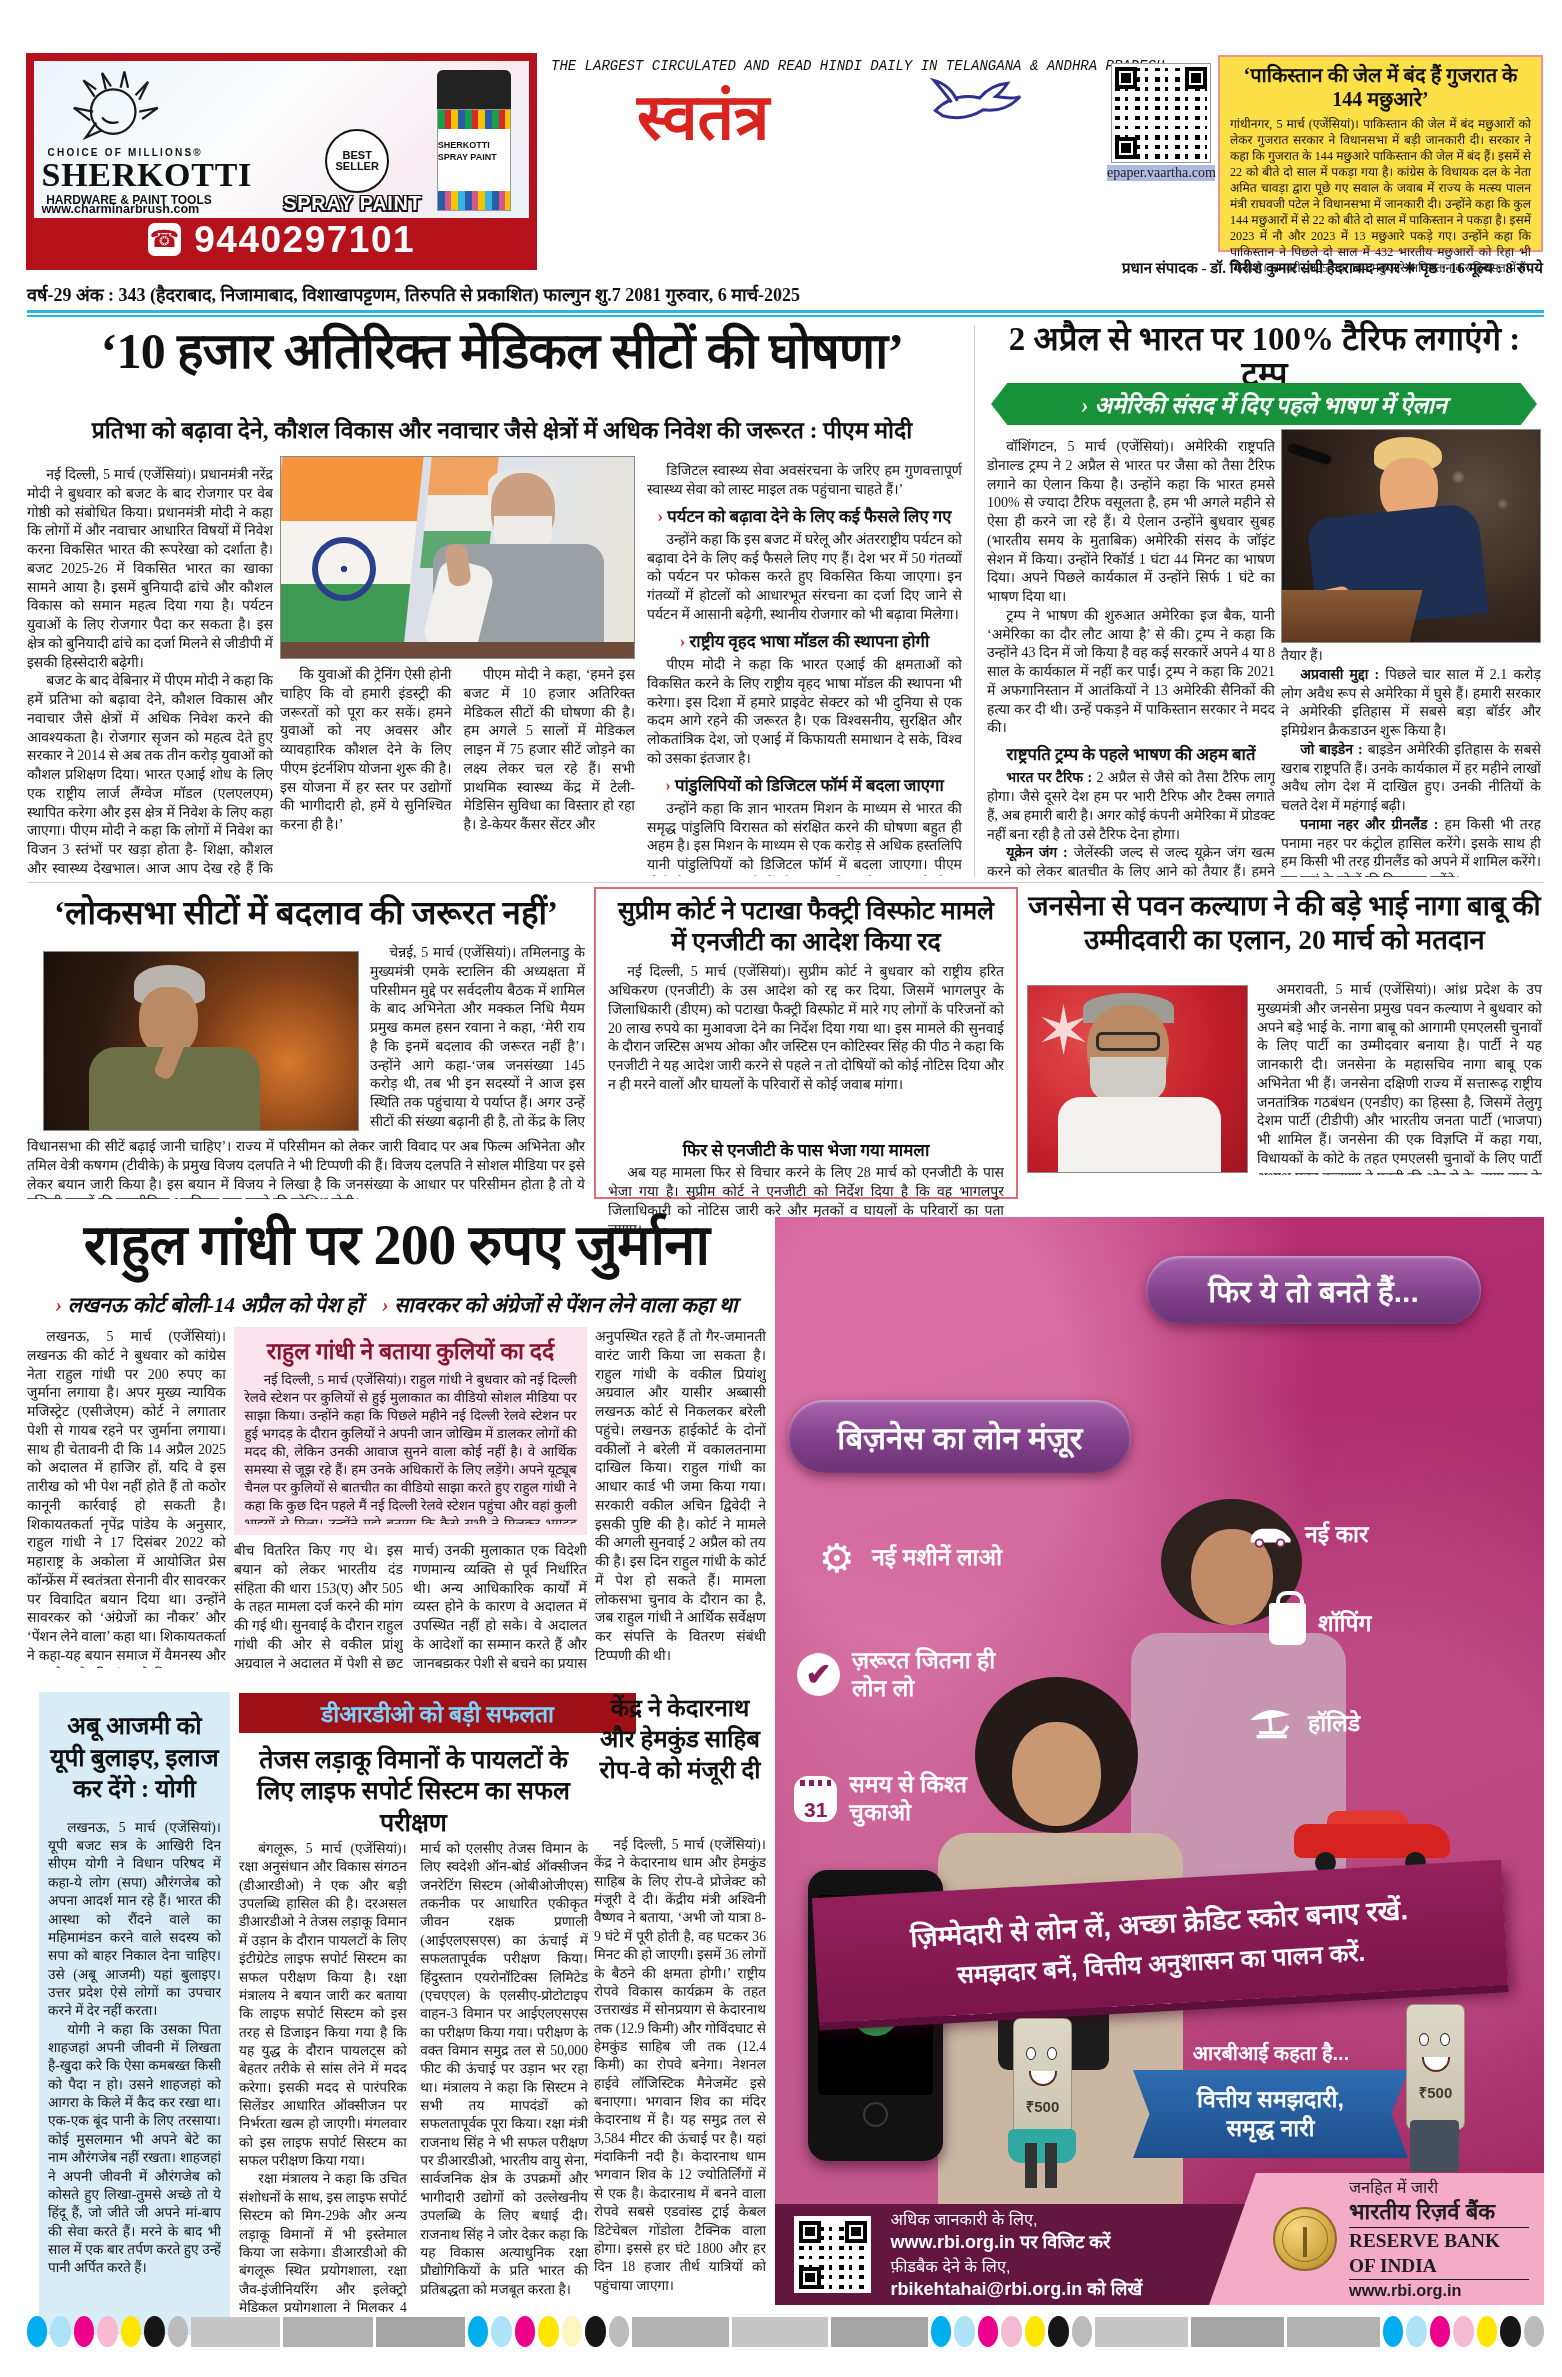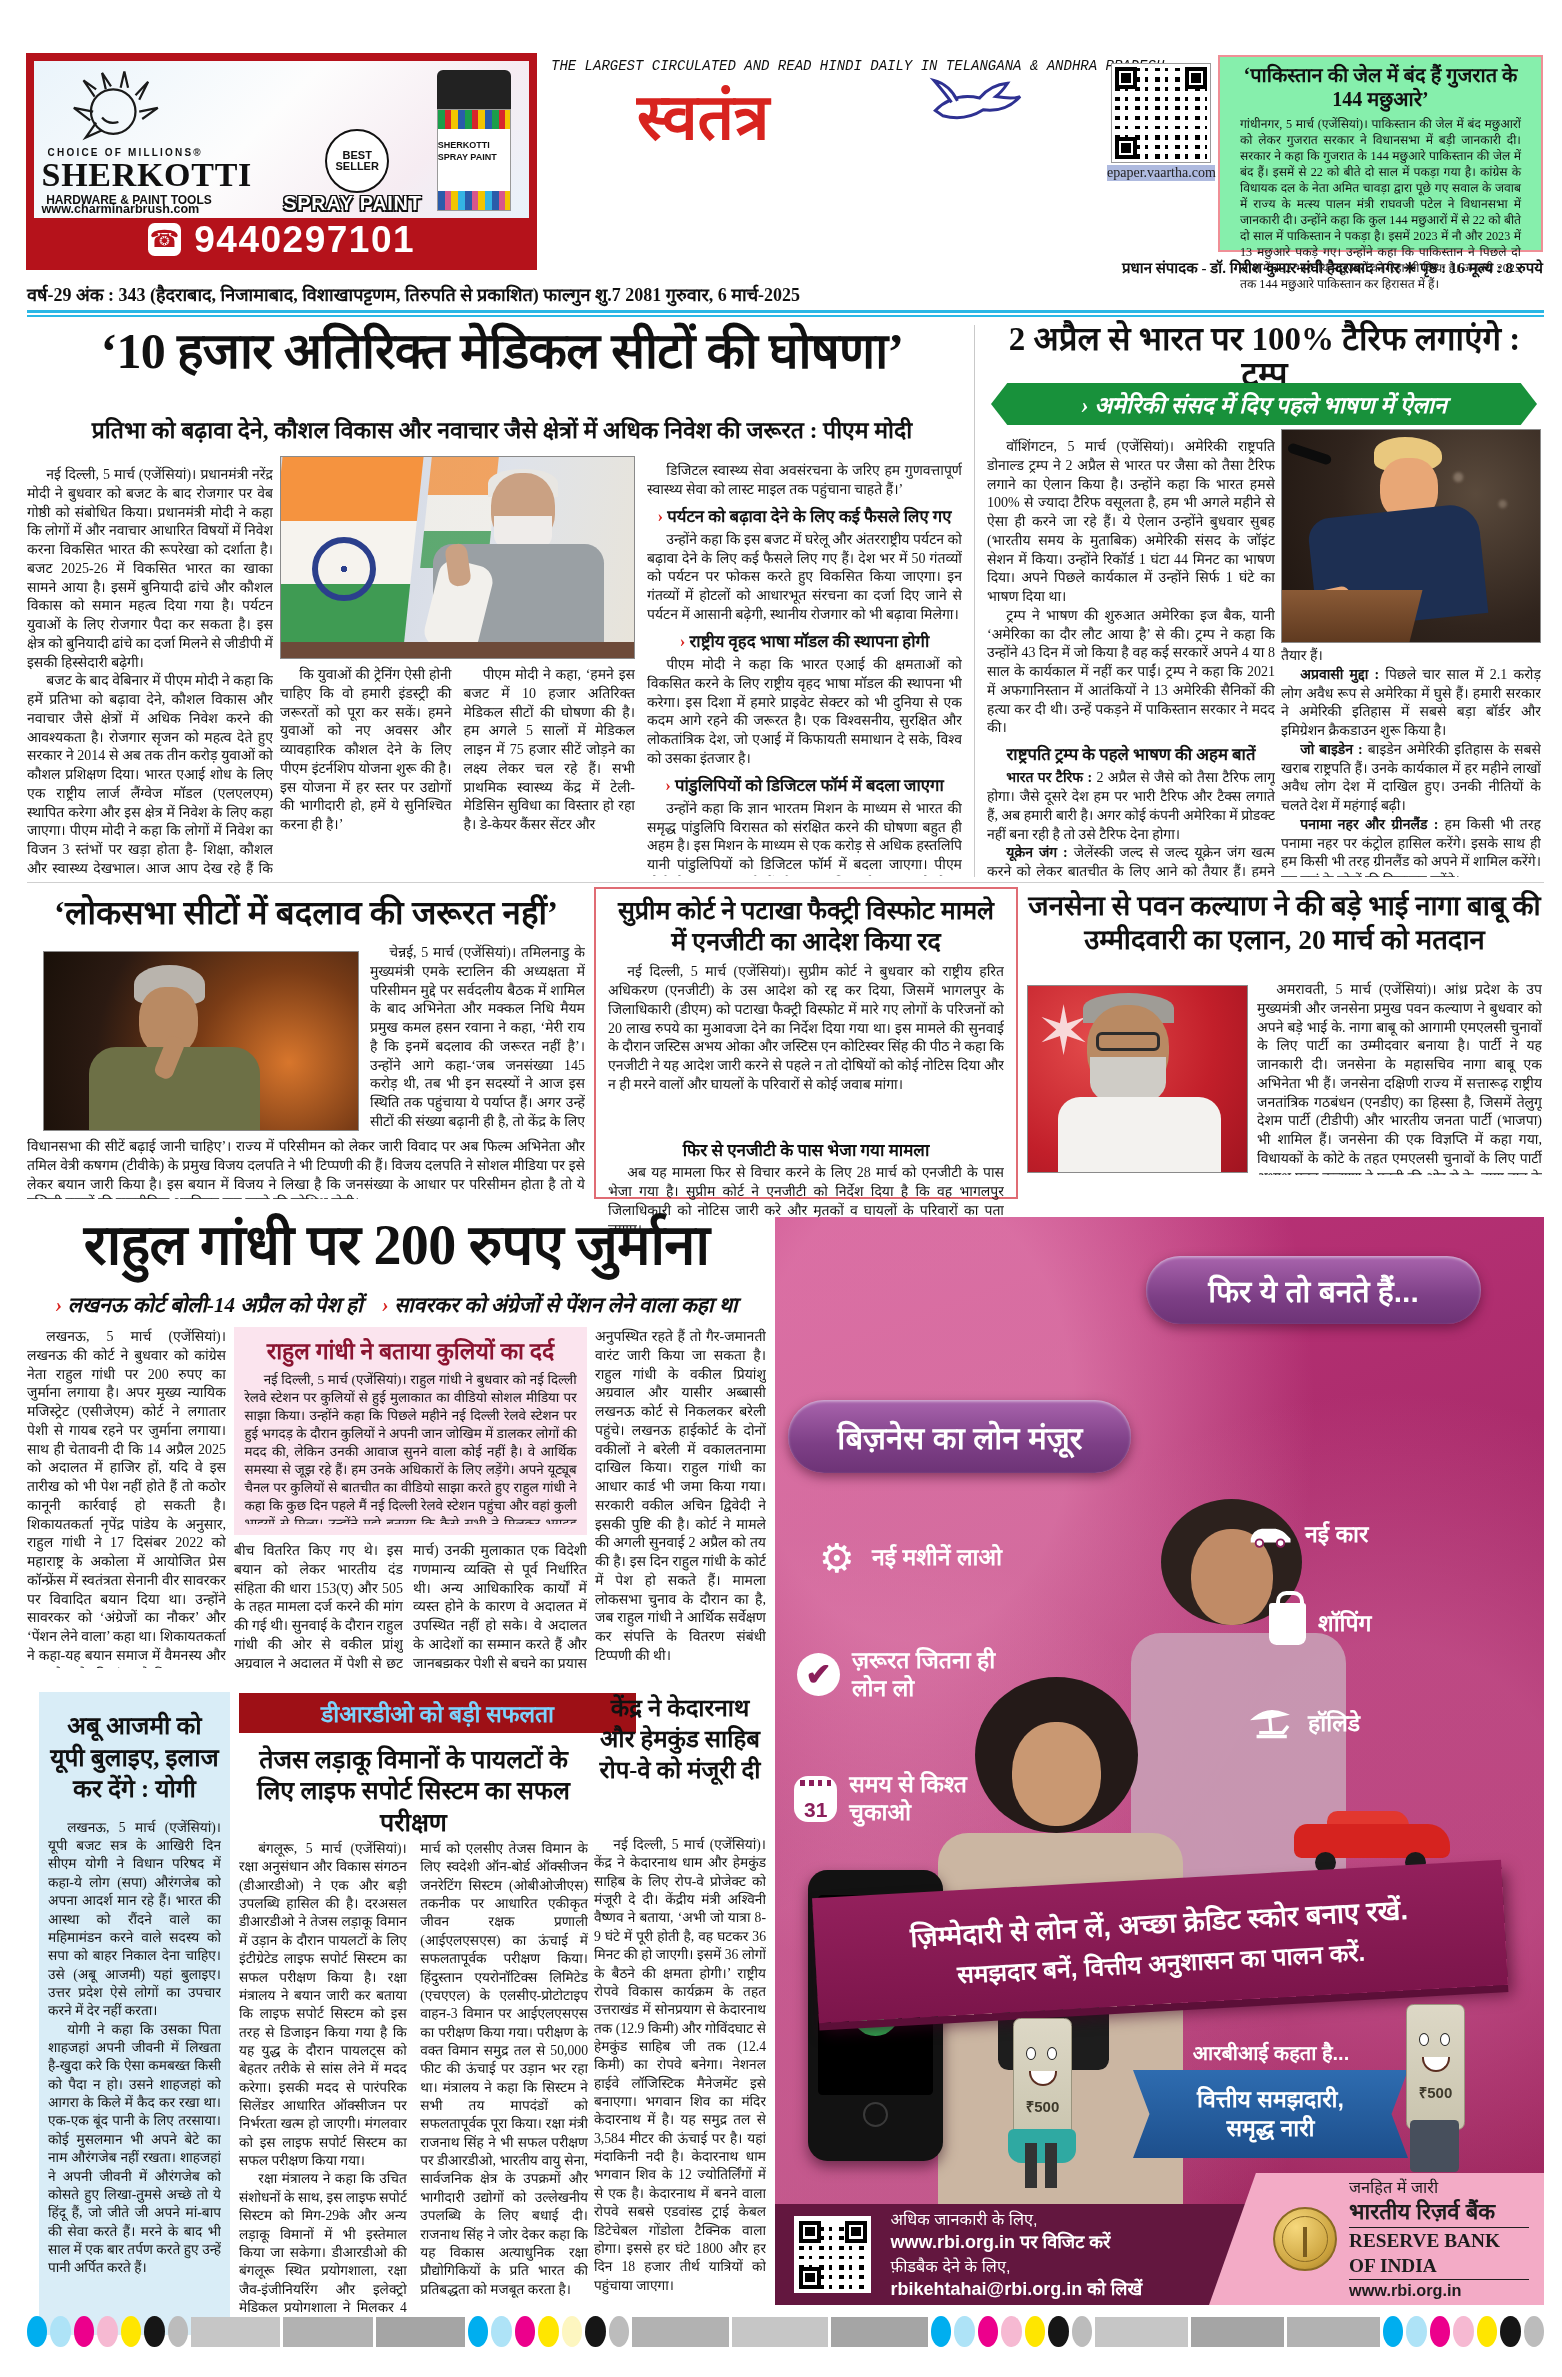--- a/index.html
+++ b/index.html
@@ -38,21 +38,21 @@
   .mast-blue{position:absolute;left:7.4px;top:47px;font-size:160px;font-weight:bold;color:#2e3192;line-height:1.1;letter-spacing:-3px}
   .dove{position:absolute;left:297px;top:-4.5px}
   .qrbox{left:1112px;top:64px;width:98px;height:98px;background:#fff;border:3px solid #fff;outline:0.7px solid #999;position:absolute}
   .qr{width:100%;height:100%;position:relative;background:
       repeating-linear-gradient(90deg,#000 0 5.2px,#fff 5.2px 9.6px,#000 9.6px 13.4px,#fff 13.4px 20px),
       repeating-linear-gradient(0deg,#000 0 4.5px,#fff 4.5px 10.4px,#000 10.4px 14px,#fff 14px 19.3px);background-blend-mode:screen}
   .qr i{position:absolute;width:22px;height:22px;border:4.5px solid #000;background:#fff}
   .qr i:before{content:"";position:absolute;inset:2.2px;background:#000}
   .qr i.tl{left:0;top:0}.qr i.tr{right:0;top:0}.qr i.bl{left:0;bottom:0}
   .epaper{left:1107px;top:165px;width:108px;background:#aebadf;font-family:"Liberation Serif",serif;font-size:14px;text-align:center;color:#222}
-  .pakbox{left:1218px;top:55px;width:325px;height:197px;border:2.2px solid #ef8f96;padding:6px 20px;background:#86efac}
+  .pakbox{left:1218px;top:55px;width:325px;height:197px;border:2.2px solid #ef8f96;padding:6px 10px;background:#fde047}
   .pakbox h2{font-size:20px;line-height:1.2;text-align:center;margin-bottom:4.5px}
   .pakbox .b{font-size:12.2px;line-height:1.32;text-align:justify}
   .edline{left:1009px;top:257px;width:534px;font-size:15px;text-align:right;font-weight:bold}
   .dateline{left:27px;top:282px;font-size:18px;font-weight:bold}
   .bluerule{left:27px;top:310px;width:1517px;height:7.4px;border-top:3.7px solid #2bb7e5;border-bottom:2.2px solid #2bb7e5}
   
   .h-main{left:27px;top:325px;width:950px;font-size:50px;line-height:1.05;text-align:center;font-weight:bold;letter-spacing:-0.7px}
   .h-sub{left:27px;top:413px;width:950px;font-size:23px;text-align:center;font-weight:bold}
   .h-trump{left:987px;top:322px;width:555px;font-size:33px;line-height:1.06;text-align:center;font-weight:bold}
   .gban{left:991px;top:383px;width:546px;height:42px;background:#18913b;clip-path:polygon(16.3px 0,calc(100% - 16.3px) 0,100% 50%,calc(100% - 16.3px) 100%,16.3px 100%,0 50%);display:flex;align-items:center;justify-content:center}

